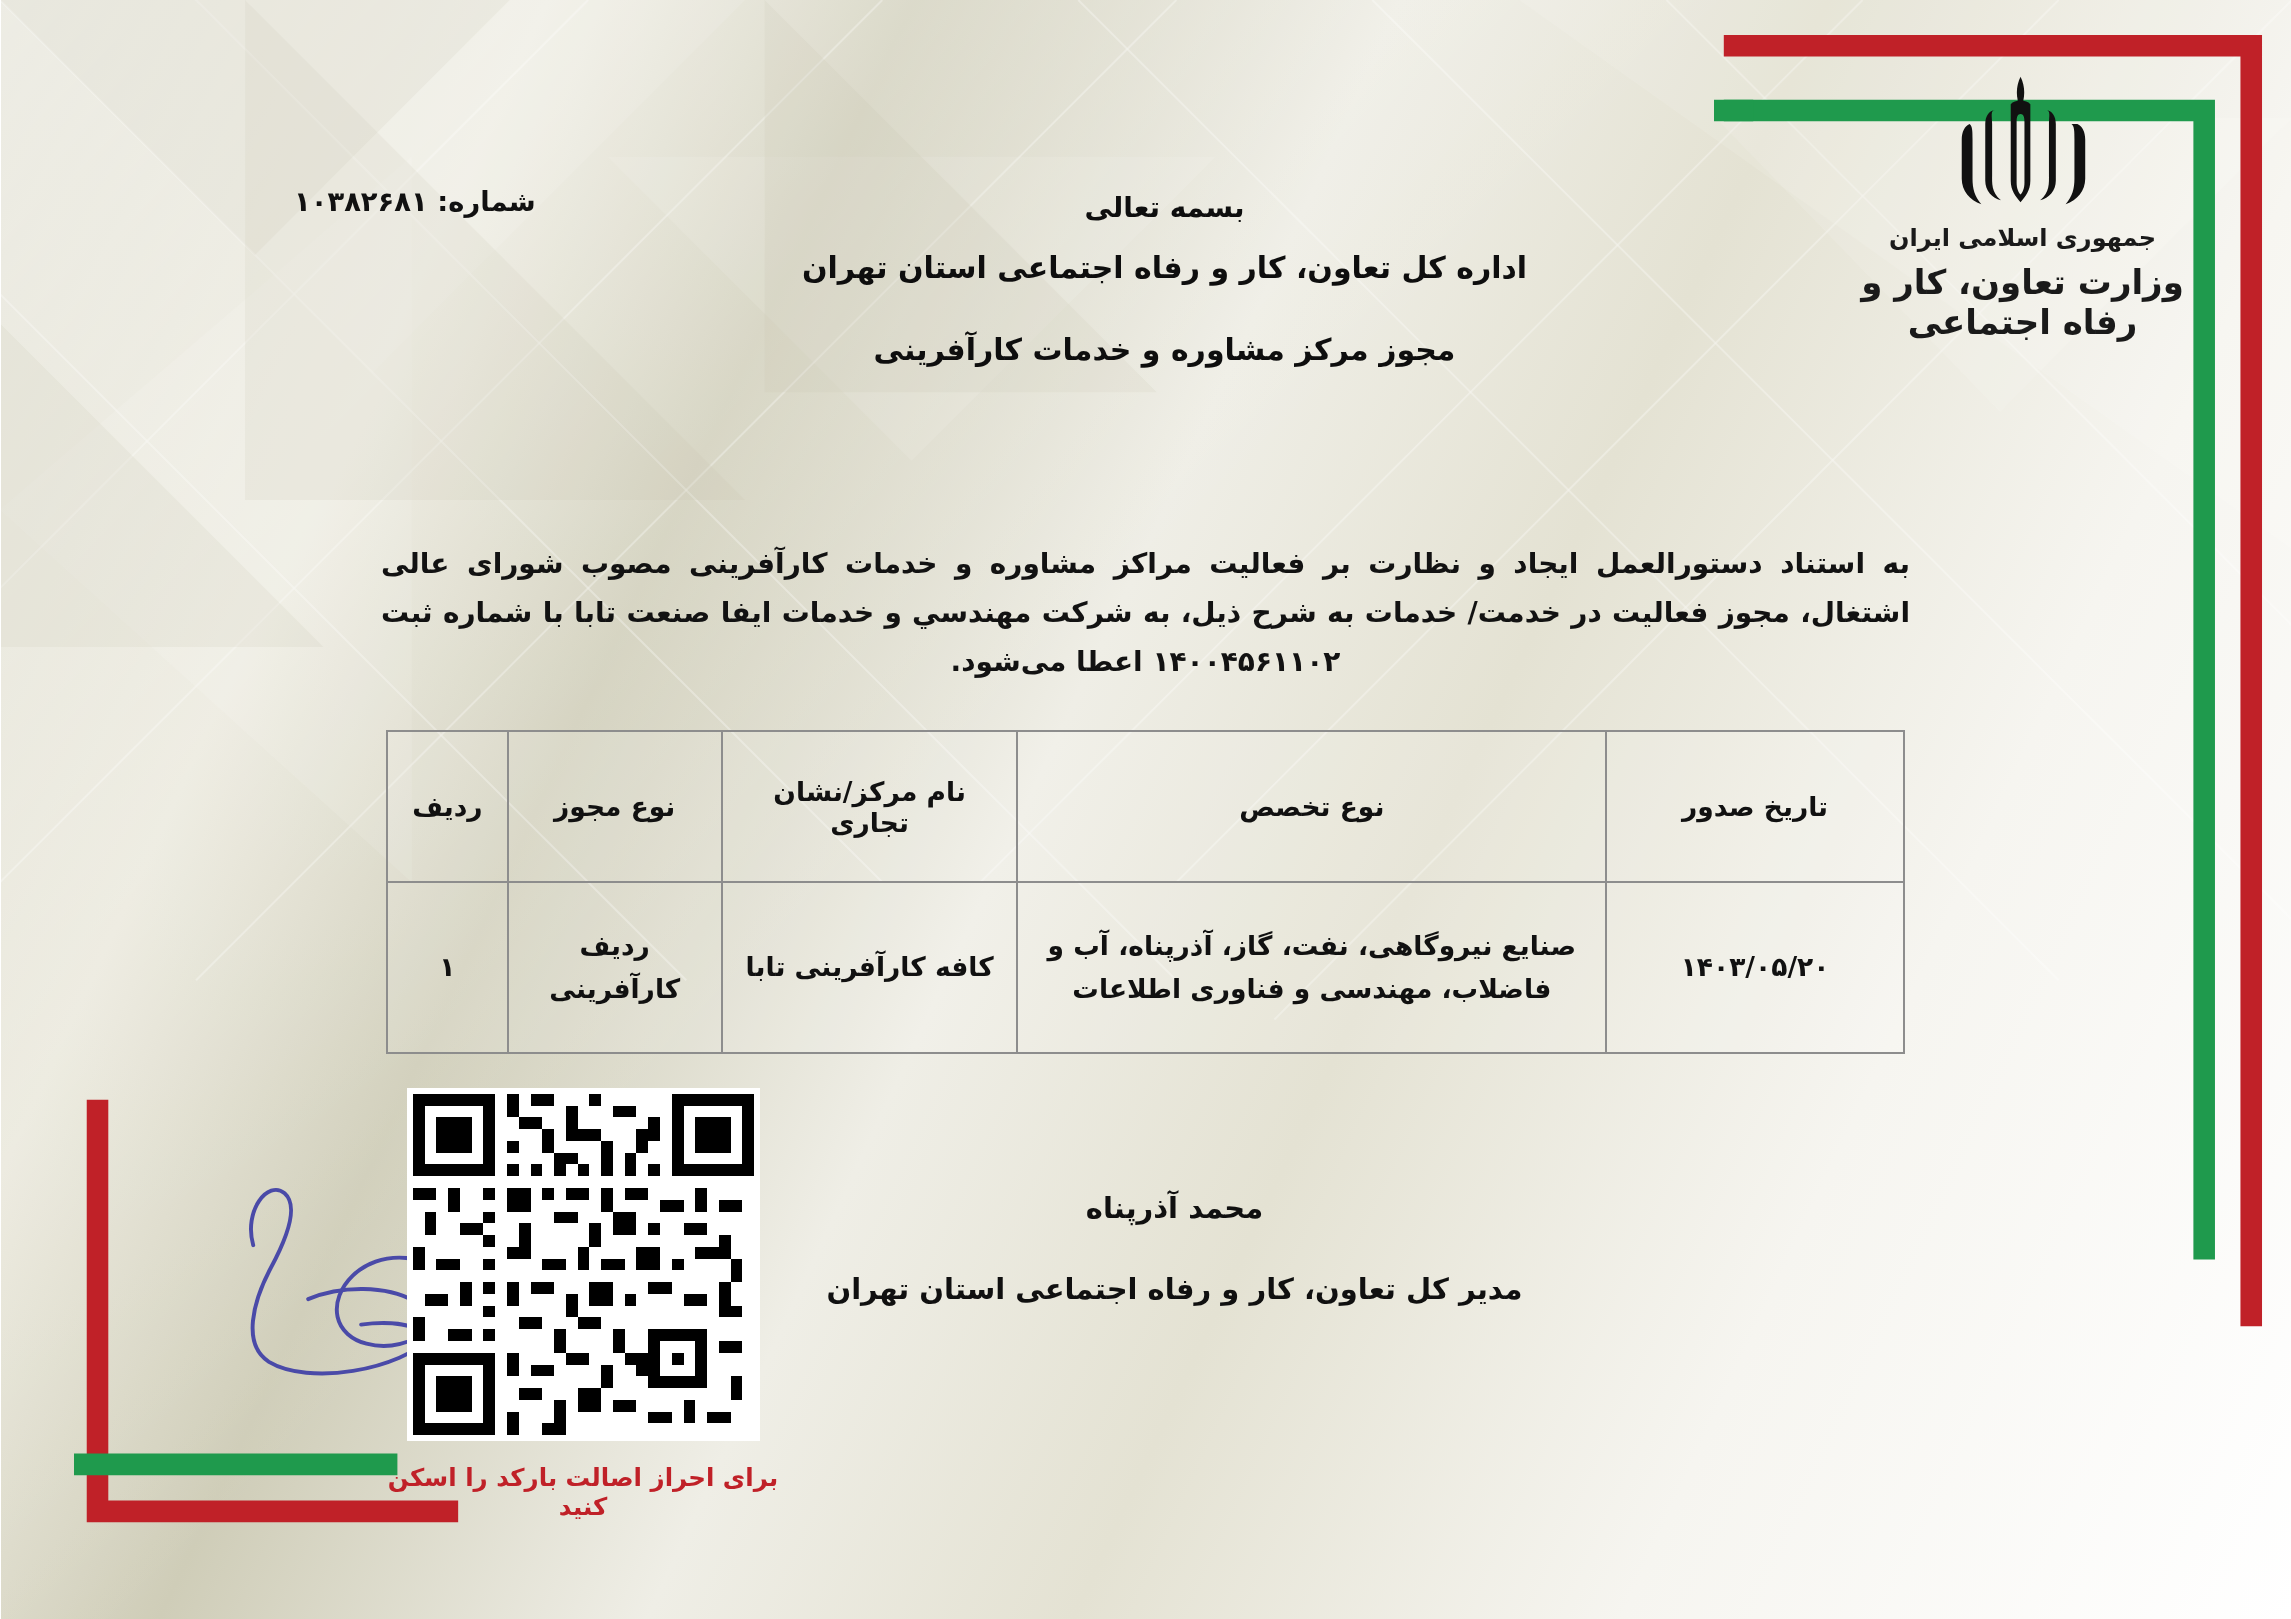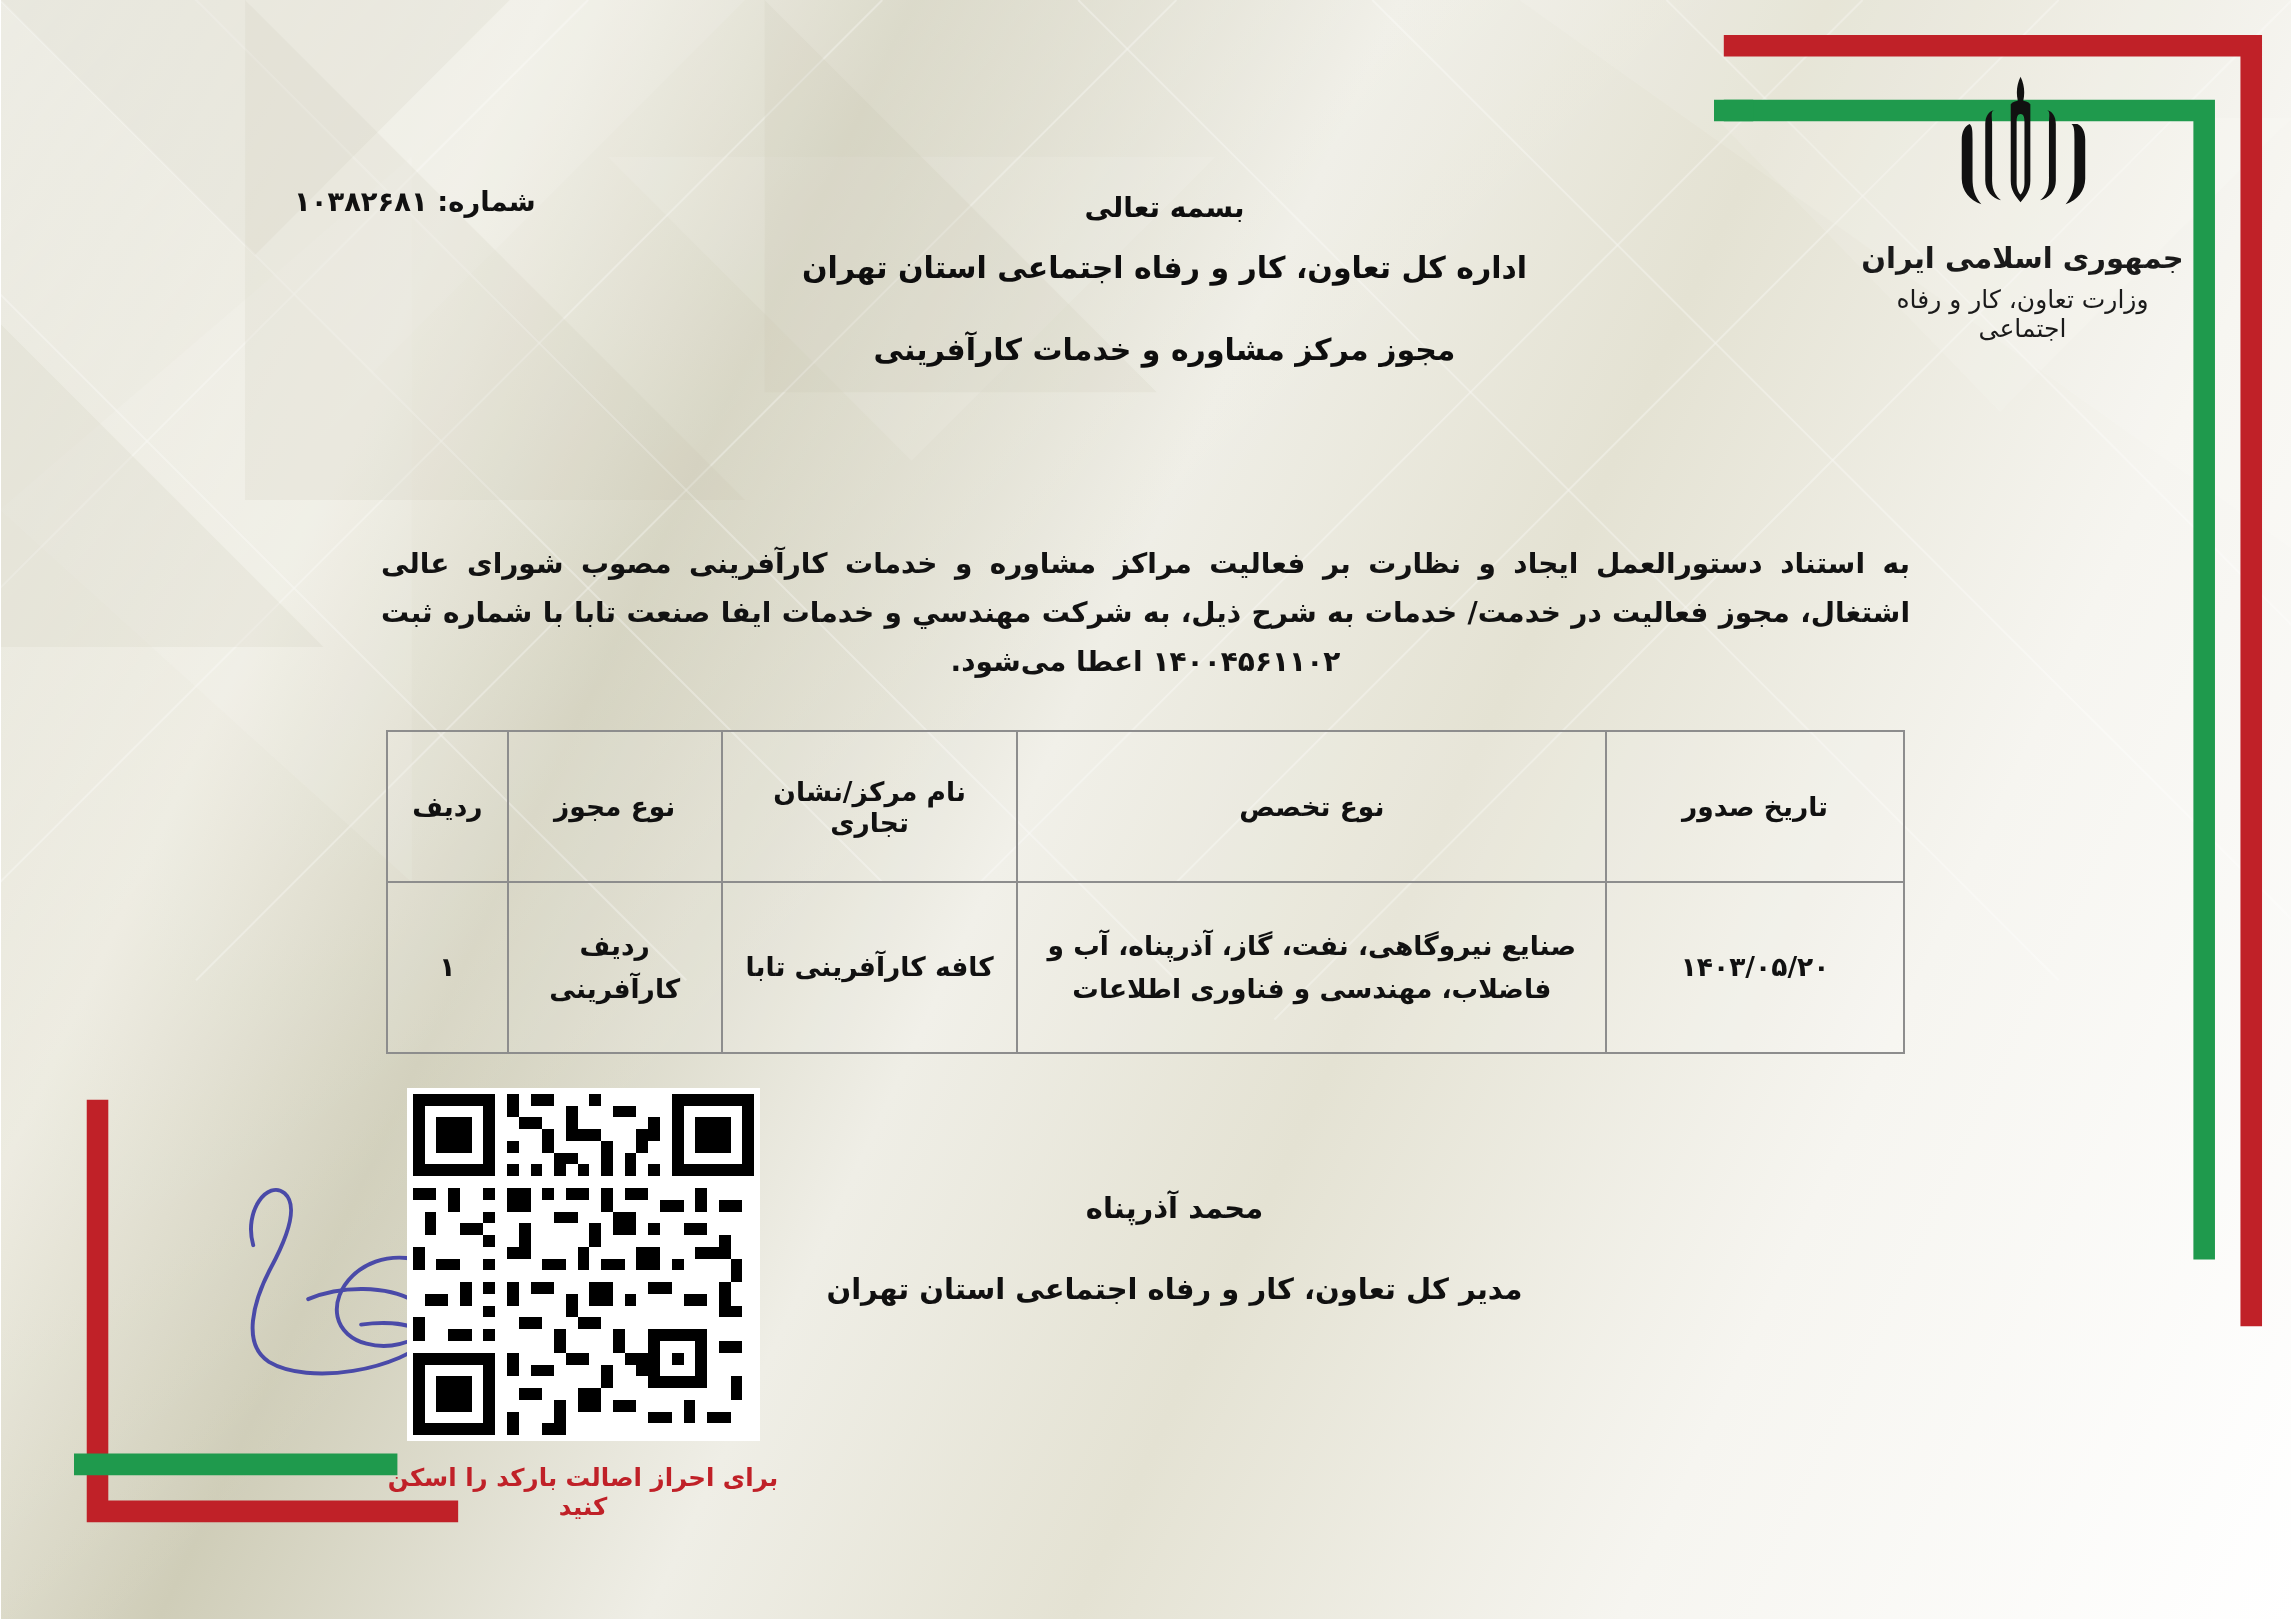--- a/index.html
+++ b/index.html
@@ -54,28 +54,28 @@
   .emblem-block {
     position: absolute;
     top: 69px;
     right: 108px;
     width: 323px;
     text-align: center;
     color: #1a1a1a;
   }
   .emblem-svg { display: block; margin: 0 auto; }
   .emblem-line1 {
-    font-size: 29px;
-    font-weight: 700;
-    margin-top: 25px;
+    font-size: 24px;
+    font-weight: 700;
+    margin-top: 8px;
     letter-spacing: 0.5px;
   }
   .emblem-line2 {
-    font-size: 25px;
-    font-weight: 400;
+    font-size: 34px;
+    font-weight: 700;
     margin-top: 9.8px;
   }
 
   .doc-number {
     position: absolute;
     top: 186px;
     left: 294px;
     font-size: 27.4px;
     font-weight: 700;
     color: #111;

